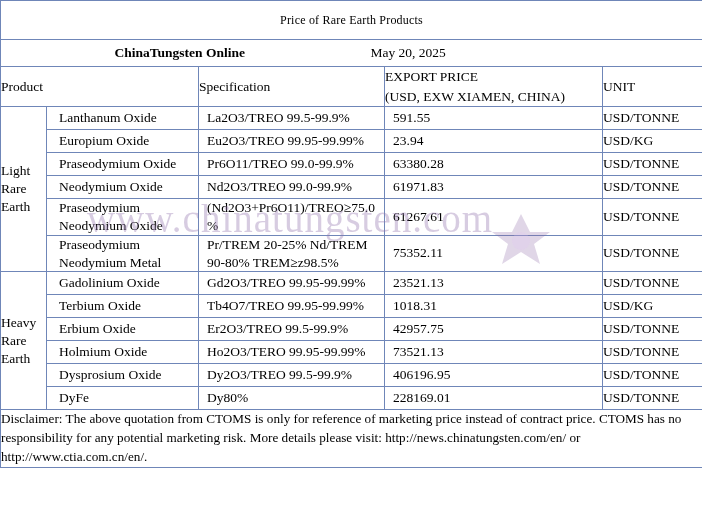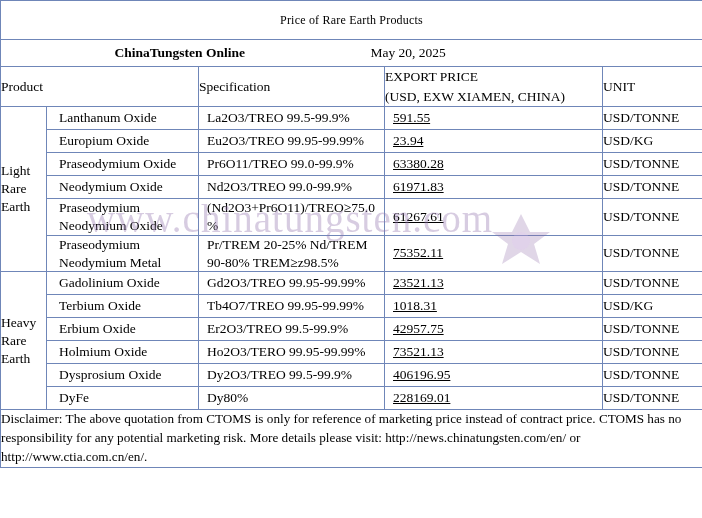--- a/index.html
+++ b/index.html
@@ -105,21 +105,21 @@
     line-height: 1.35;
   }
   .cell {
     font-size: 13.5px;
     padding: 4px 6px 4px 8px;
     line-height: 1.35;
     height: 22px;
   }
   .cell.name { padding-left: 12px; }
   .cell.spec { padding-left: 8px; }
-  .cell.price { padding-left: 8px; text-decoration: underline; }
+  .cell.price { padding-left: 8px; }
   .cell.unit { }
   .two-line { line-height: 1.32; }
   .disclaimer-cell {
     font-size: 13.2px;
     padding: 5px 8px 6px 8px;
     line-height: 1.42;
     text-align: left;
     margin-top: 15px;
   }
   .disc-link { white-space: nowrap; }

